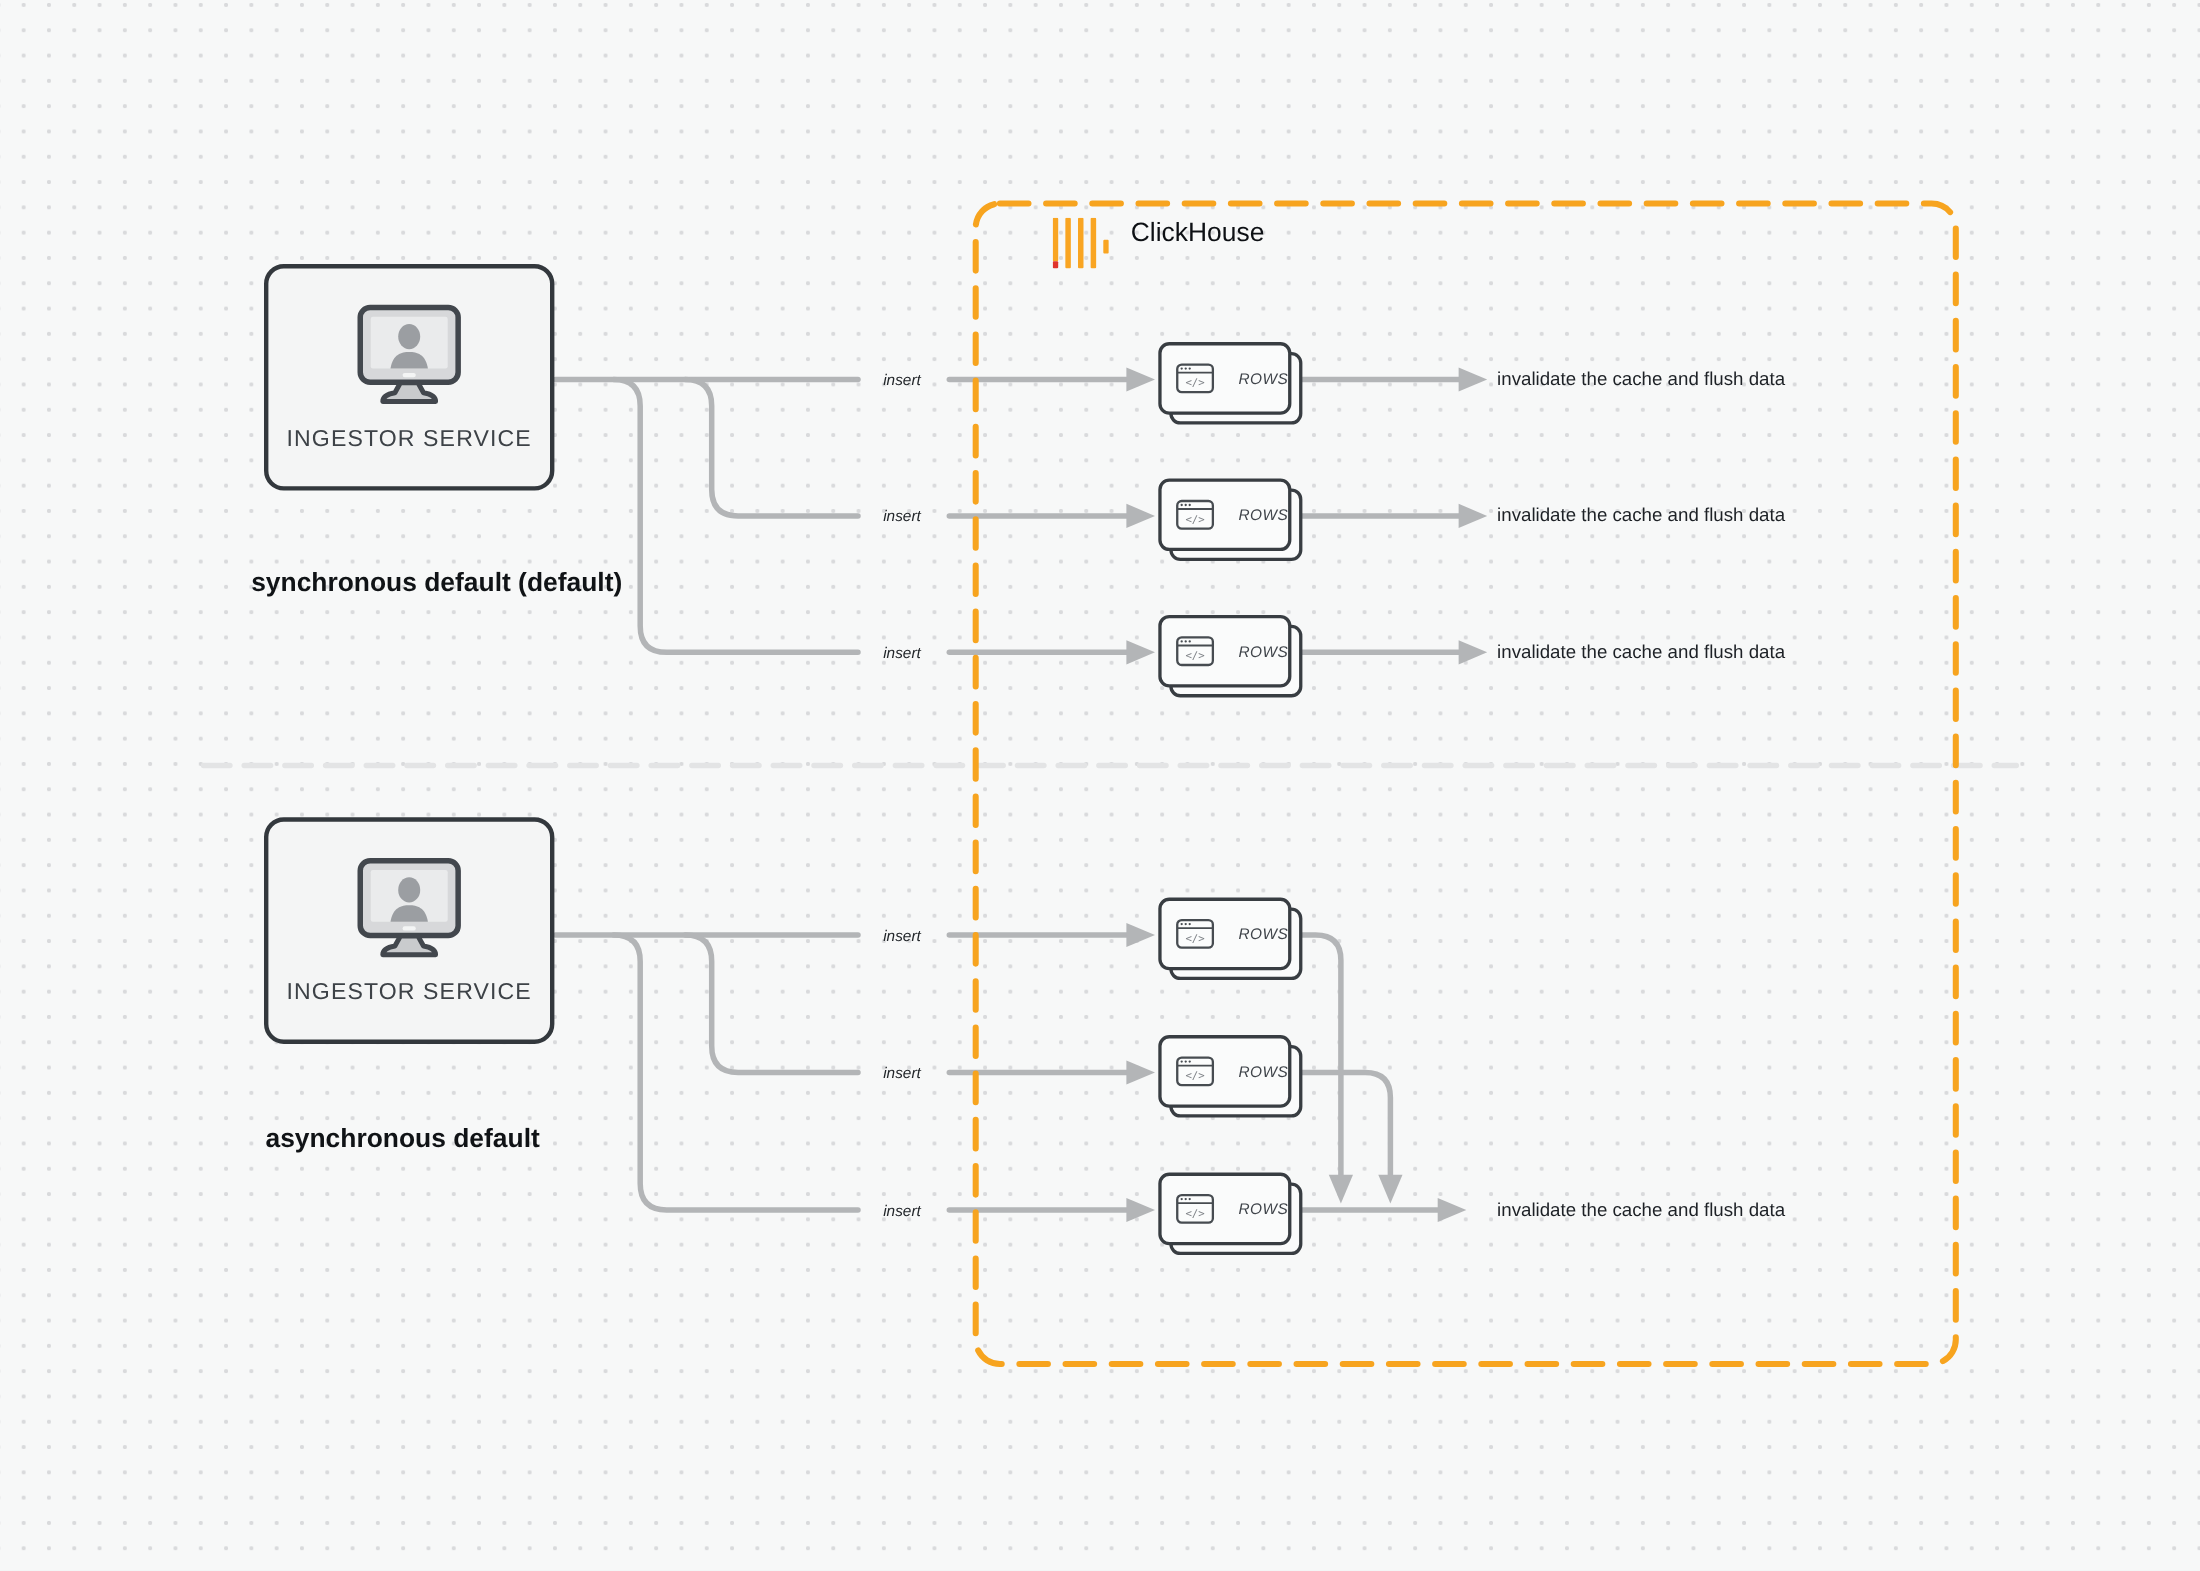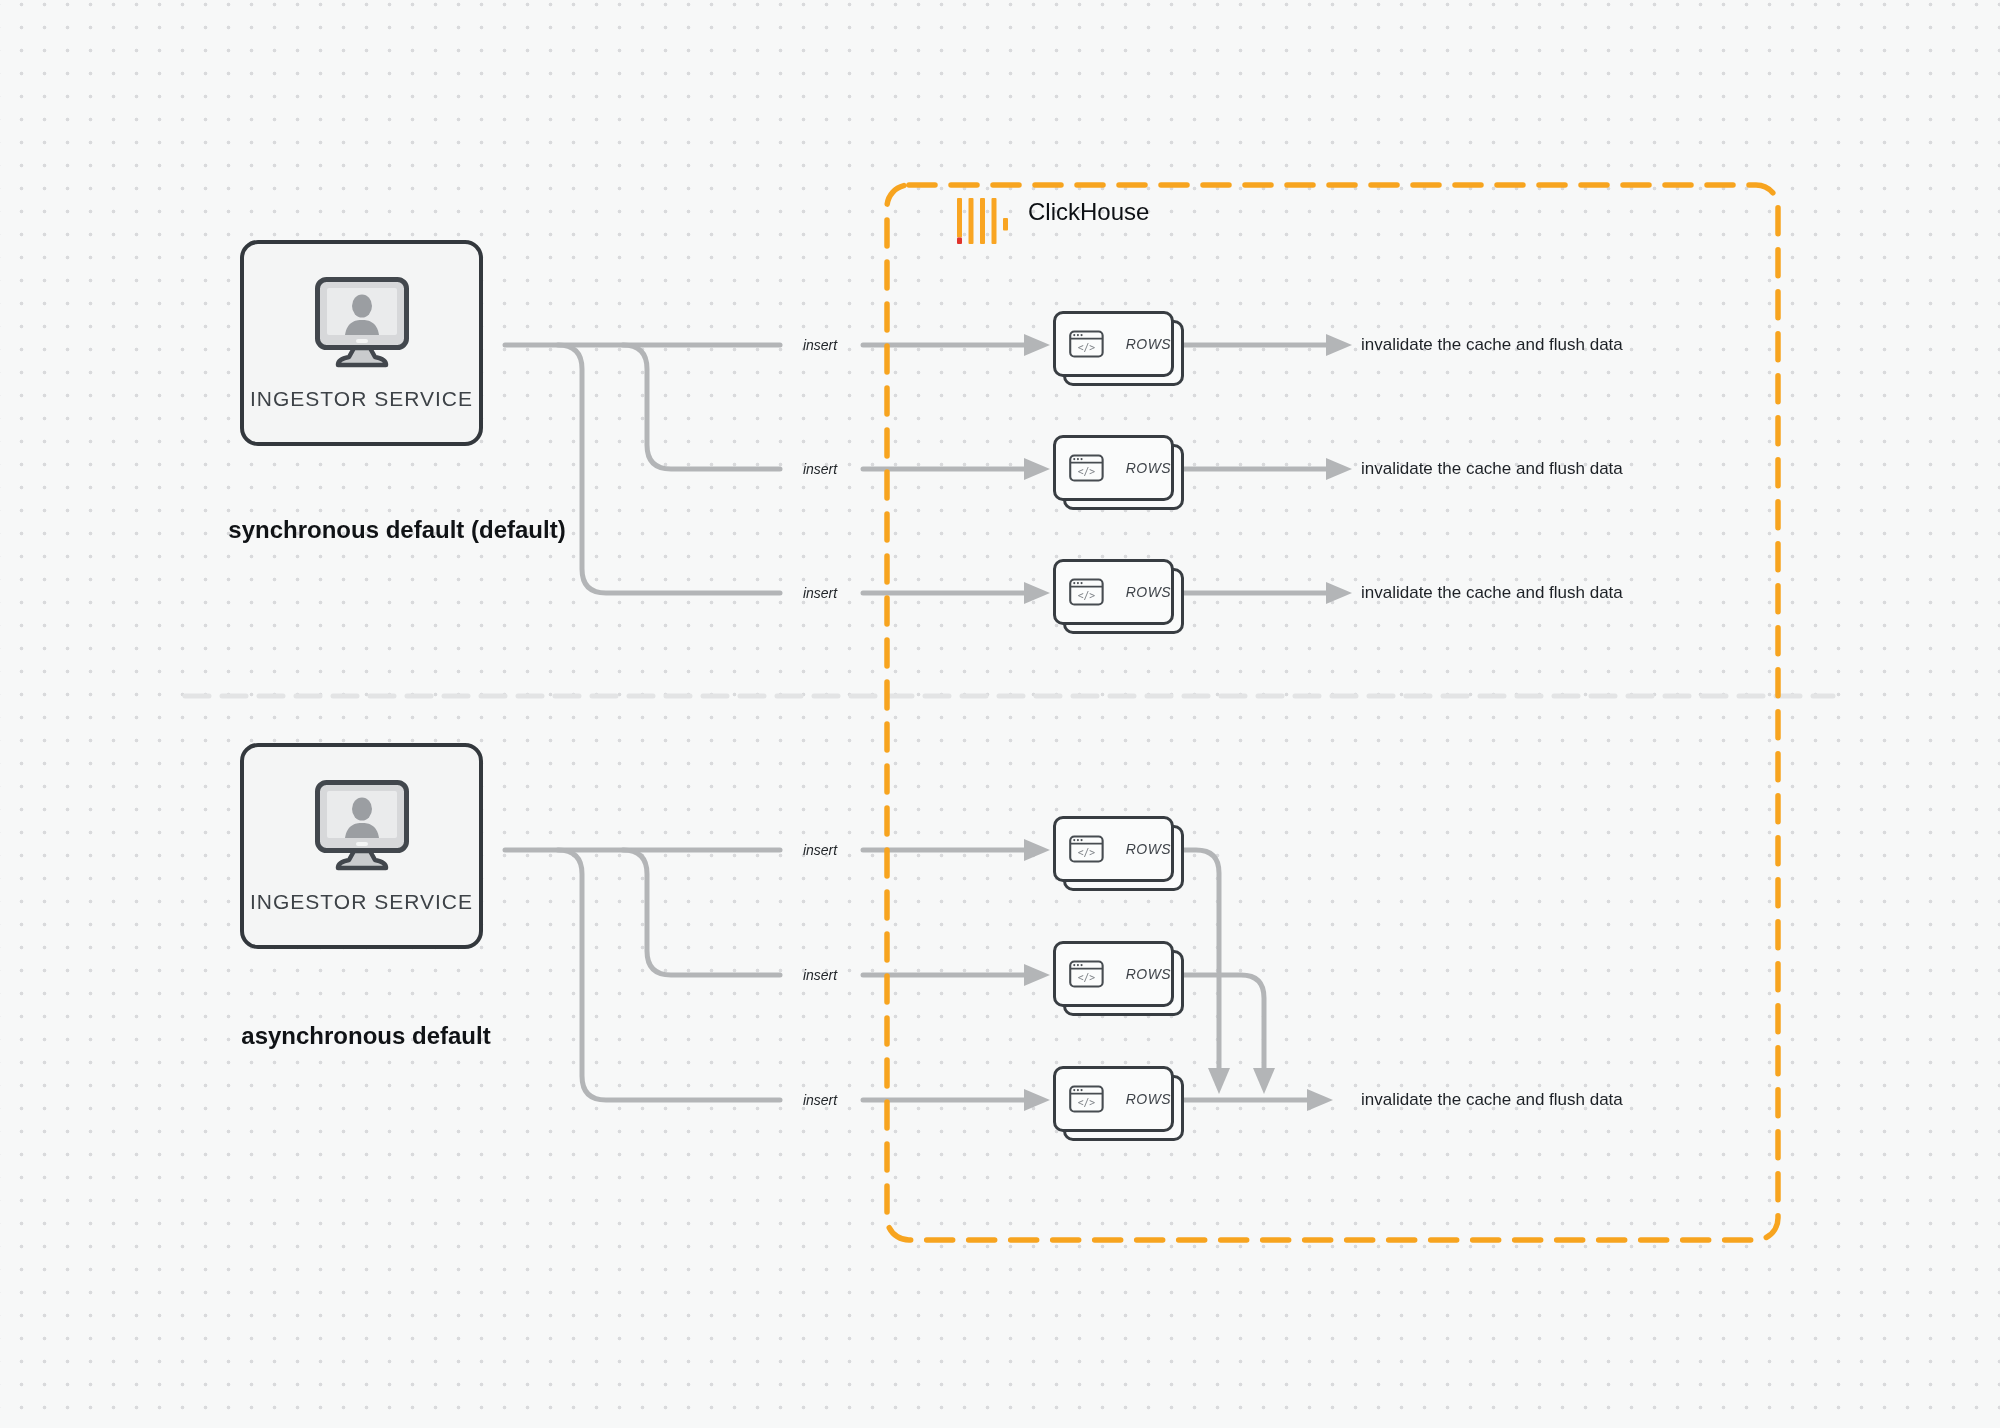--- a/index.html
+++ b/index.html
@@ -11,21 +11,21 @@
     background-size:23px 23px;
     background-position:10px 16px;
     font-family:"Liberation Sans",sans-serif;
     overflow:hidden;
   }
   svg.wires{position:absolute;left:0;top:0;z-index:1;}
   .wire{stroke:#b3b5b7;stroke-width:5;fill:none;stroke-linecap:round;stroke-linejoin:round;}
   .head{fill:#b3b5b7;stroke:none;}
 
   .ingestor{
-    position:absolute;left:240px;width:243px;height:206px;
+    position:absolute;left:240px;width:264px;height:206px;
     background:#f4f5f5;border:4px solid #33383d;border-radius:18px;
     box-sizing:border-box;z-index:2;
   }
   .ingestor.sync{top:240px;}
   .ingestor.async{top:743px;}
   .ingestor .monitor{position:absolute;left:50%;top:32px;transform:translateX(-50%);}
   .ingestor-label{
     position:absolute;left:0;top:143px;width:100%;text-align:center;
     font-size:21px;letter-spacing:1px;color:#3d4247;
   }

